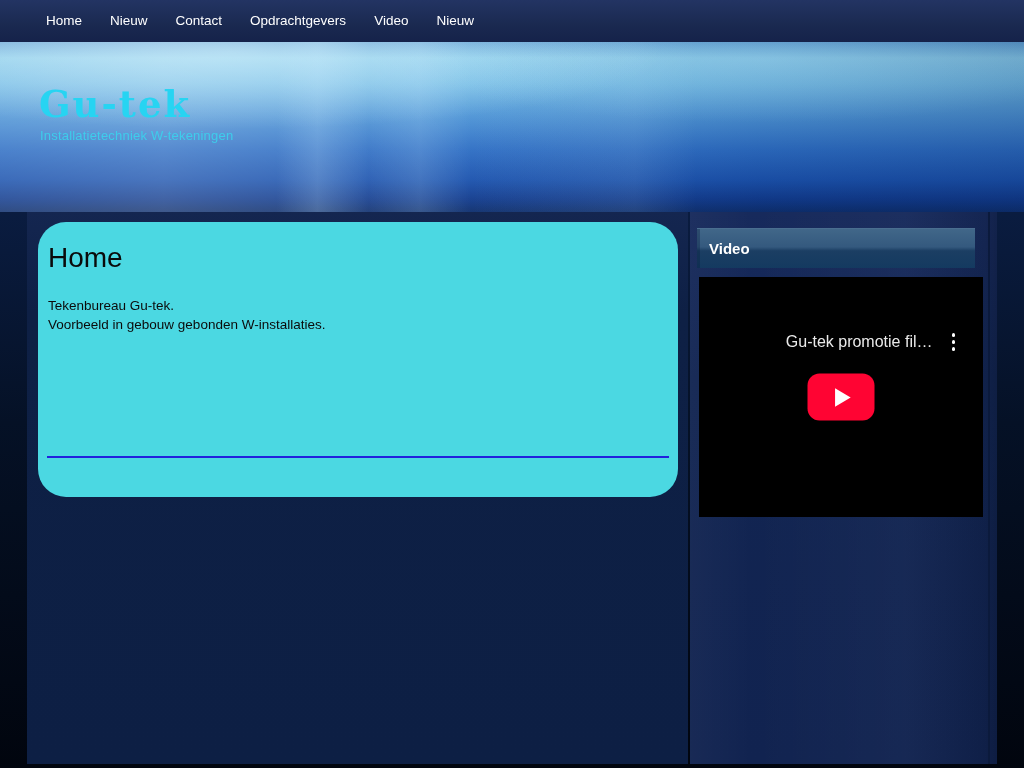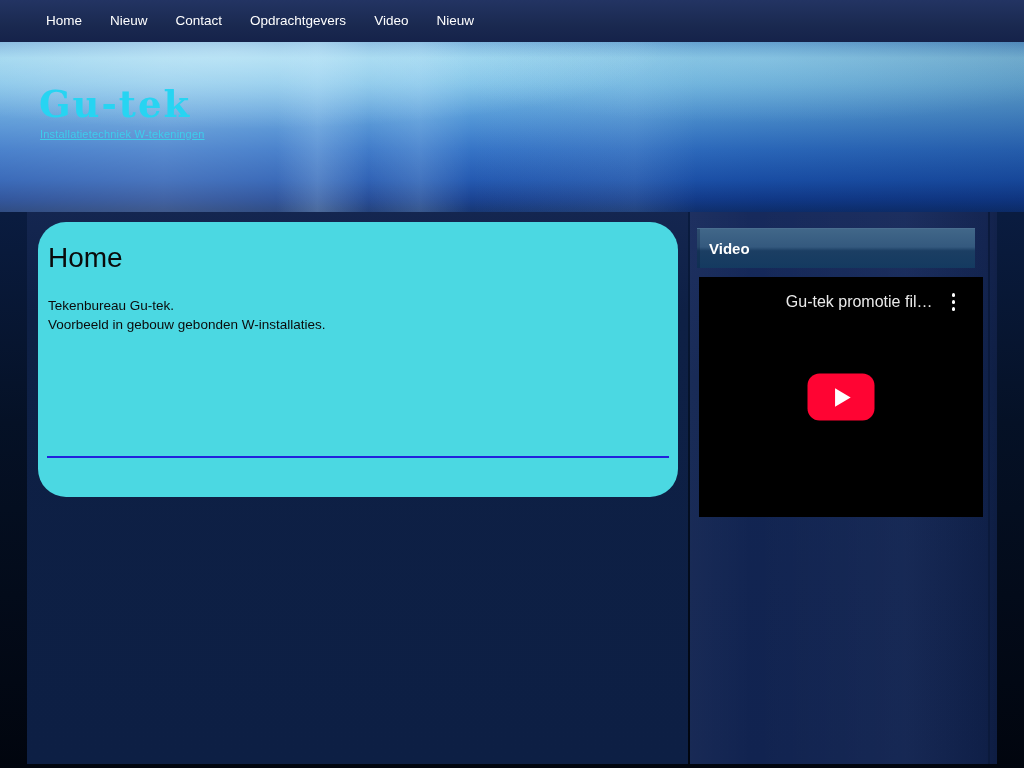--- a/index.html
+++ b/index.html
@@ -36,21 +36,21 @@
       linear-gradient(180deg, #5d9ed2 0px, #86cae9 16px, #6fb9e4 42px, #4a90d4 78px,
                               #2e6ec4 108px, #1c53ae 138px, #123c8e 157px, #0e2f6e 170px);
   }
   .logo {
     position:absolute; left:39px; top:44px;
     font-family:"DejaVu Serif", serif; font-weight:bold; font-size:37px;
     color:#27d4f2; letter-spacing:2px; line-height:1;
   }
   .tagline {
     position:absolute; left:40px; top:86px;
-    font-size:11px; color:#3ecdeb; letter-spacing:0.2px;text-decoration:underline;
+    font-size:13px; color:#3ecdeb; letter-spacing:0.2px;
   }
 
   
   .main-panel {
     position:absolute; left:27px; top:212px; width:661px; height:552px;
     background:linear-gradient(180deg,#142650 0%,#0e2045 18%,#0d1f44 100%);
   }
   .sidebar {
     position:absolute; left:690px; top:212px; width:307px; height:552px;
     background:
@@ -91,21 +91,21 @@
   .video-header span {
     color:#ffffff; font-size:15px; font-weight:bold; padding-left:12px;
   }
 
   .yt-embed {
     position:absolute; left:9px; top:65px; width:284px; height:240px;
     background:#000; cursor:pointer;
   }
   .yt-top {
     display:flex; align-items:center; justify-content:flex-end;
-    padding:14px 26px 0 0; gap:17px;
+    padding:14px 26px 0 0; gap:17px;margin-top:40px;
   }
   .yt-title {
     color:#eaeaea; font-size:16px; max-width:170px; white-space:nowrap;
     overflow:hidden; cursor:pointer;
   }
   .yt-dots { display:flex; flex-direction:column; gap:3.5px; cursor:pointer; padding:2px; }
   .yt-dots i { width:3.5px; height:3.5px; border-radius:50%; background:#ffffff; }
 
   .yt-play {
     position:absolute; left:50%; top:50%; transform:translate(-50%,-50%);

